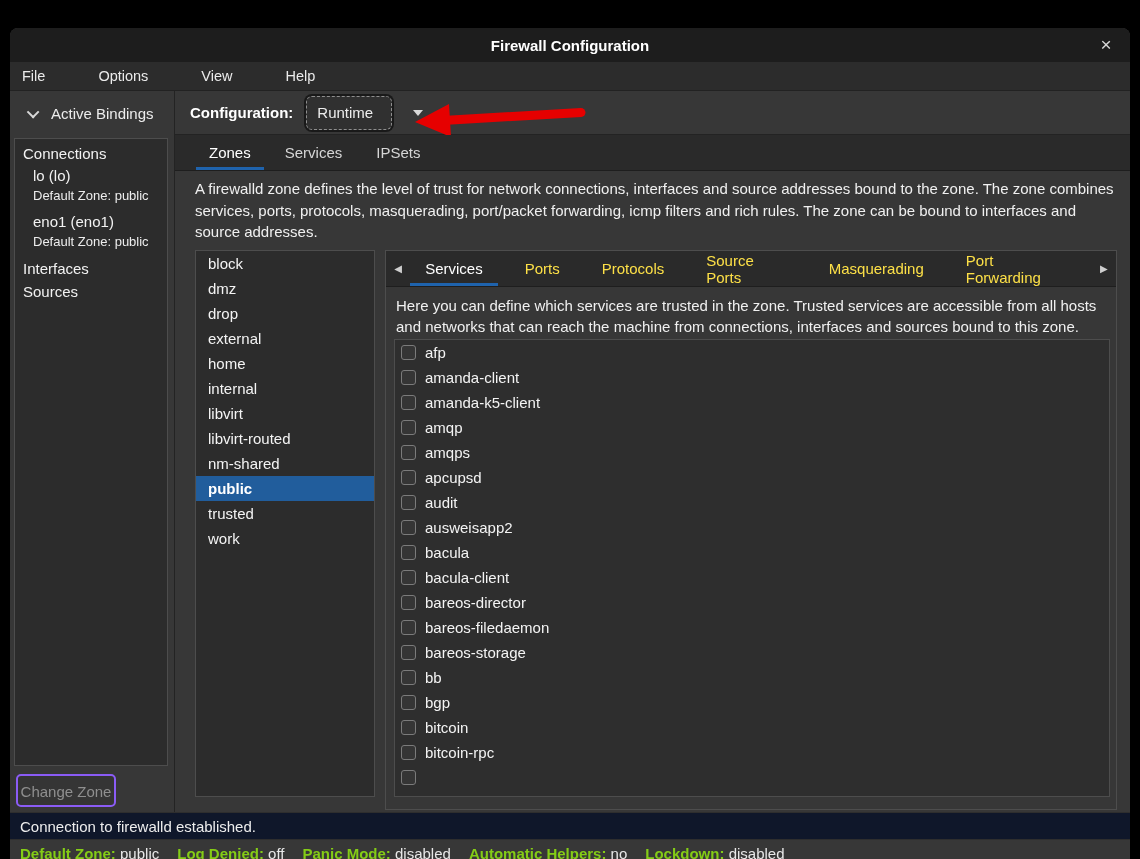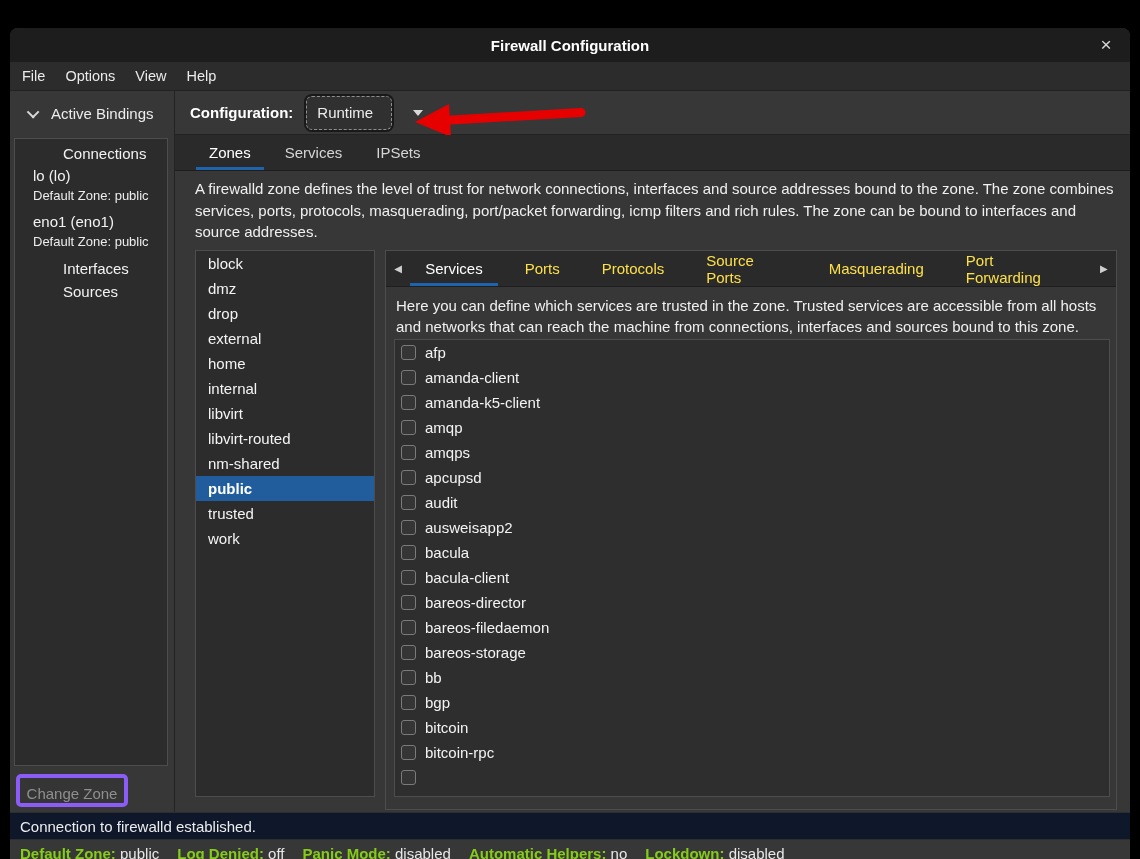--- a/index.html
+++ b/index.html
@@ -11,36 +11,36 @@
 
   
   .titlebar { position:absolute; left:0; top:0; width:100%; height:34px; background:#1d1d1d;
     display:flex; align-items:center; justify-content:center; }
   .title { font-weight:bold; color:#ffffff; }
   .close-btn { position:absolute; right:10px; top:0; width:28px; height:34px; display:flex;
     align-items:center; justify-content:center; color:#d8d8d8; font-size:19px; cursor:default; }
 
   
   .menubar { position:absolute; left:0; top:34px; width:100%; height:29px; background:#2c2c2c;
-    border-bottom:1px solid #222; display:flex; padding-left:2px; }
+    border-bottom:1px solid #222; display:flex; padding-left:2px;gap:33px; }
   .menu-item { padding:0 10px; height:29px; line-height:29px; color:#ebebeb; font-size:14.5px; }
 
   
   .sidebar { position:absolute; left:0; top:63px; width:164px; height:721px; }
   .vsep { position:absolute; left:164px; top:63px; width:1px; height:721px; background:#232323; }
   .bindings-header { height:44px; display:flex; align-items:center; padding-left:20px; color:#ececec; }
   .chev { width:9px; height:9px; border-left:2px solid #d8d8d8; border-bottom:2px solid #d8d8d8;
     transform:rotate(-45deg) translateY(-2px); margin-right:12px; }
   .tree-box { position:absolute; left:4px; right:6px; top:47px; height:628px;
     background:#2c2c2c; border:1px solid #4d4d4d; padding-top:3px; overflow:hidden; }
-  .tree-root { height:23px; line-height:23px; padding-left:8px;margin-left:40px; }
+  .tree-root { height:23px; line-height:23px; padding-left:8px; }
   .tree-name { height:22px; line-height:22px; padding-left:18px; }
   .tree-detail { height:19px; line-height:17px; padding-left:18px; font-size:13px; color:#ededed; margin-bottom:5px; }
-  .change-zone { position:absolute; left:6px; bottom:5px; width:112px; height:33px;
-    background:#353535; border:4px solid #8b5cf6; border-radius:5px; color:#8f8f8f;
+  .change-zone { position:absolute; left:6px; bottom:5px; width:100px; height:33px;
+    background:#353535; border:2px solid #8b5cf6; border-radius:5px; color:#8f8f8f;
     font-size:15px; text-align:center; line-height:31px; }
 
   
   .main { position:absolute; left:165px; top:63px; width:955px; height:721px; }
 
   .config-row { position:absolute; left:0; top:0; width:100%; height:44px;
     border-bottom:1px solid #232323; display:flex; align-items:center; padding-left:15px; }
   .config-label { font-weight:bold; color:#fff; }
   .combo { margin-left:13px; width:86px; height:34px; background:#303030;
     border:1px dashed #8f8f8f; box-shadow:0 0 0 2px #191919; border-radius:6px;

